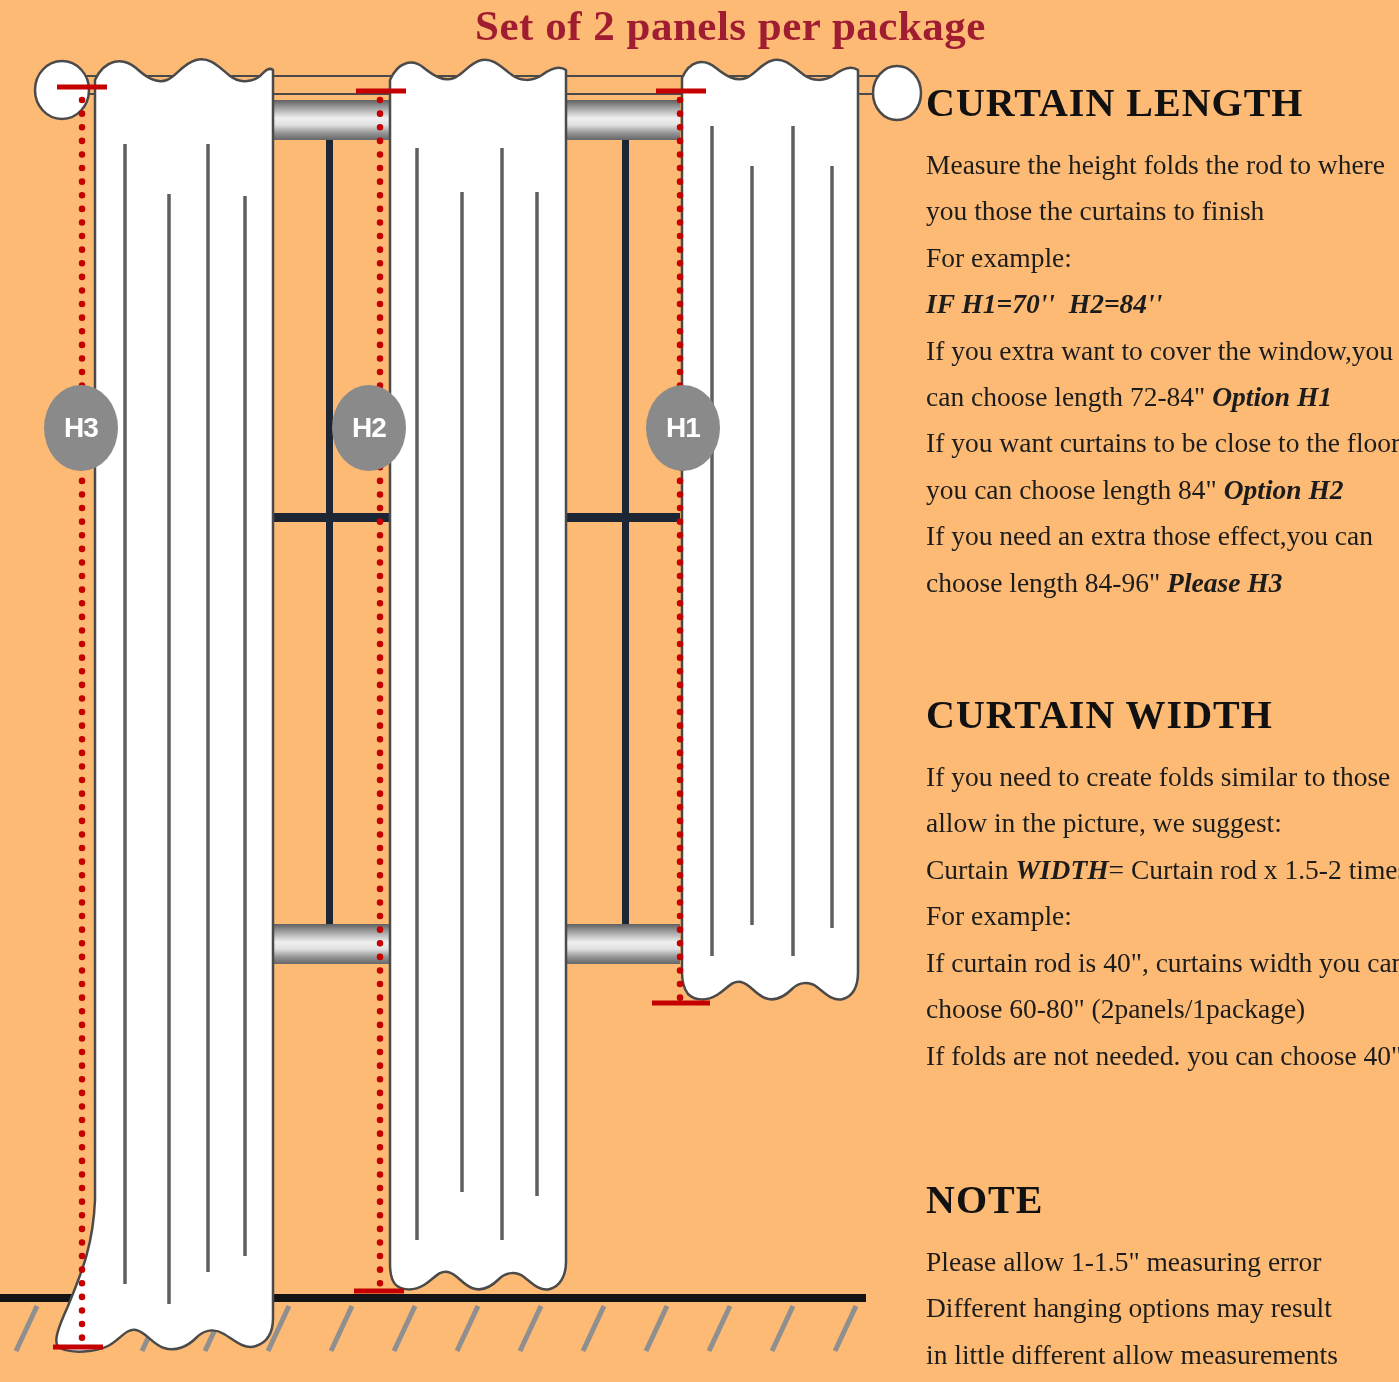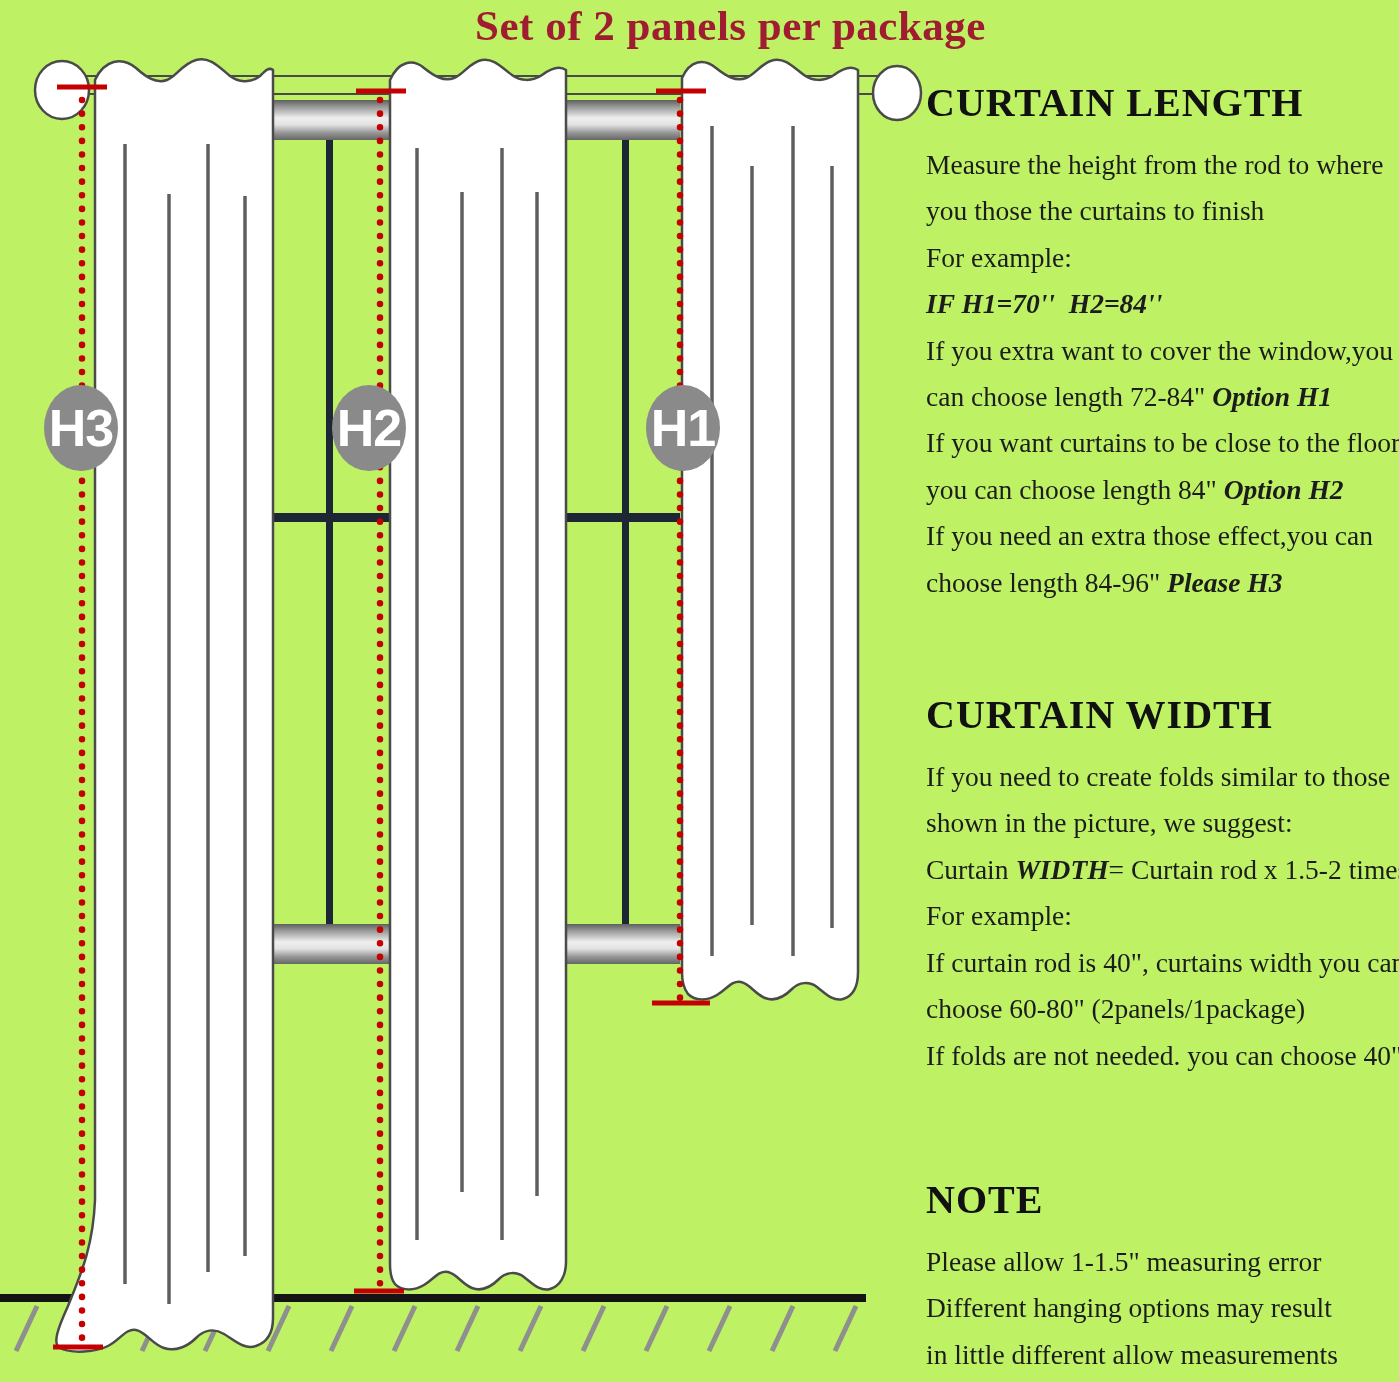--- a/index.html
+++ b/index.html
@@ -1,19 +1,19 @@
 <!DOCTYPE html>
 <html><head>
 <meta charset="utf-8">
 <style>
   html,body{margin:0;padding:0;background:#ffffff;}
   #stage{
     position:relative;
     width:1399px;height:1382px;
-    background:#bef264;
+    background:#fdba74;
     overflow:hidden;
     font-family:"Liberation Serif", serif;
   }
   
   #main-title{
     position:absolute;left:62px;top:0;width:1337px;
     text-align:center;
     font-size:43px;font-weight:700;
     letter-spacing:0.5px;
     color:#a01c31;
@@ -21,21 +21,21 @@
     white-space:nowrap;
   }
   
   #diagram{position:absolute;left:0;top:0;width:930px;height:1382px;}
   #diagram svg{position:absolute;left:0;top:0;}
   .badge{
     position:absolute;width:74px;height:86px;
     background:#8a8a8a;border-radius:50%;
     display:flex;align-items:center;justify-content:center;
     font-family:"Liberation Sans", sans-serif;
-    font-weight:700;font-size:52px;color:#ffffff;
+    font-weight:700;font-size:28px;color:#ffffff;
     letter-spacing:-1px;
   }
   #badge-h3{left:44px;top:385px;}
   #badge-h2{left:332px;top:385px;}
   #badge-h1{left:646px;top:385px;}
   
   #text-column{
     position:absolute;left:926px;top:78px;width:475px;
     color:#1c1c1c;
   }
@@ -192,35 +192,35 @@
     </svg>
 
     <div class="badge" id="badge-h3">H3</div>
     <div class="badge" id="badge-h2">H2</div>
     <div class="badge" id="badge-h1">H1</div>
   </div>
 
   <div id="text-column">
       <section class="txt-section">
         <h2>CURTAIN LENGTH</h2>
-        <p><span>Measure the height from the rod to where</span></p>
+        <p><span>Measure the height folds the rod to where</span></p>
         <p><span>you those the curtains to finish</span></p>
         <p><span>For example:</span></p>
         <p><span class="b">IF H1=70''&nbsp; H2=84''</span></p>
         <p><span>If you extra want to cover the window,you</span></p>
         <p><span>can choose length 72-84" </span><span class="b">Option H1</span></p>
         <p><span>If you want curtains to be close to the floor,</span></p>
         <p><span>you can choose length 84" </span><span class="b">Option H2</span></p>
         <p><span>If you need an extra those effect,you can</span></p>
         <p><span>choose length 84-96" </span><span class="b">Please H3</span></p>
       </section>
       <section class="txt-section">
         <h2>CURTAIN WIDTH</h2>
         <p><span>If you need to create folds similar to those</span></p>
-        <p><span>shown in the picture, we suggest:</span></p>
+        <p><span>allow in the picture, we suggest:</span></p>
         <p><span>Curtain </span><span class="b">WIDTH</span><span>= Curtain rod x 1.5-2 times</span></p>
         <p><span>For example:</span></p>
         <p><span>If curtain rod is 40", curtains width you can</span></p>
         <p><span>choose 60-80" (2panels/1package)</span></p>
         <p><span>If folds are not needed. you can choose 40"</span></p>
       </section>
       <section class="txt-section">
         <h2>NOTE</h2>
         <p><span>Please allow 1-1.5" measuring error</span></p>
         <p><span>Different hanging options may result</span></p>

